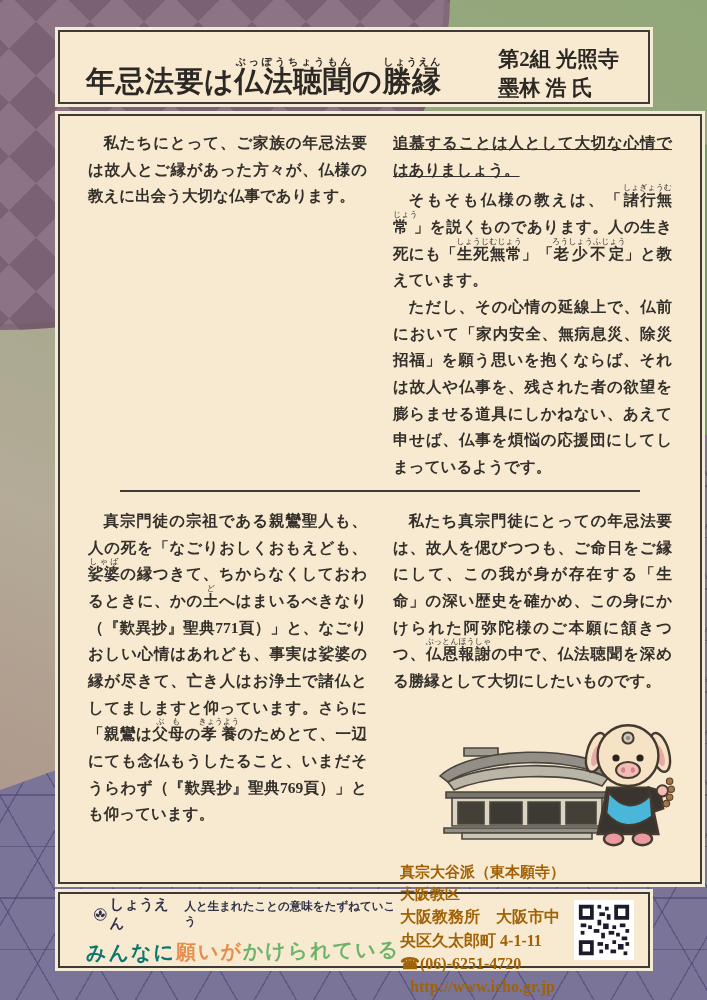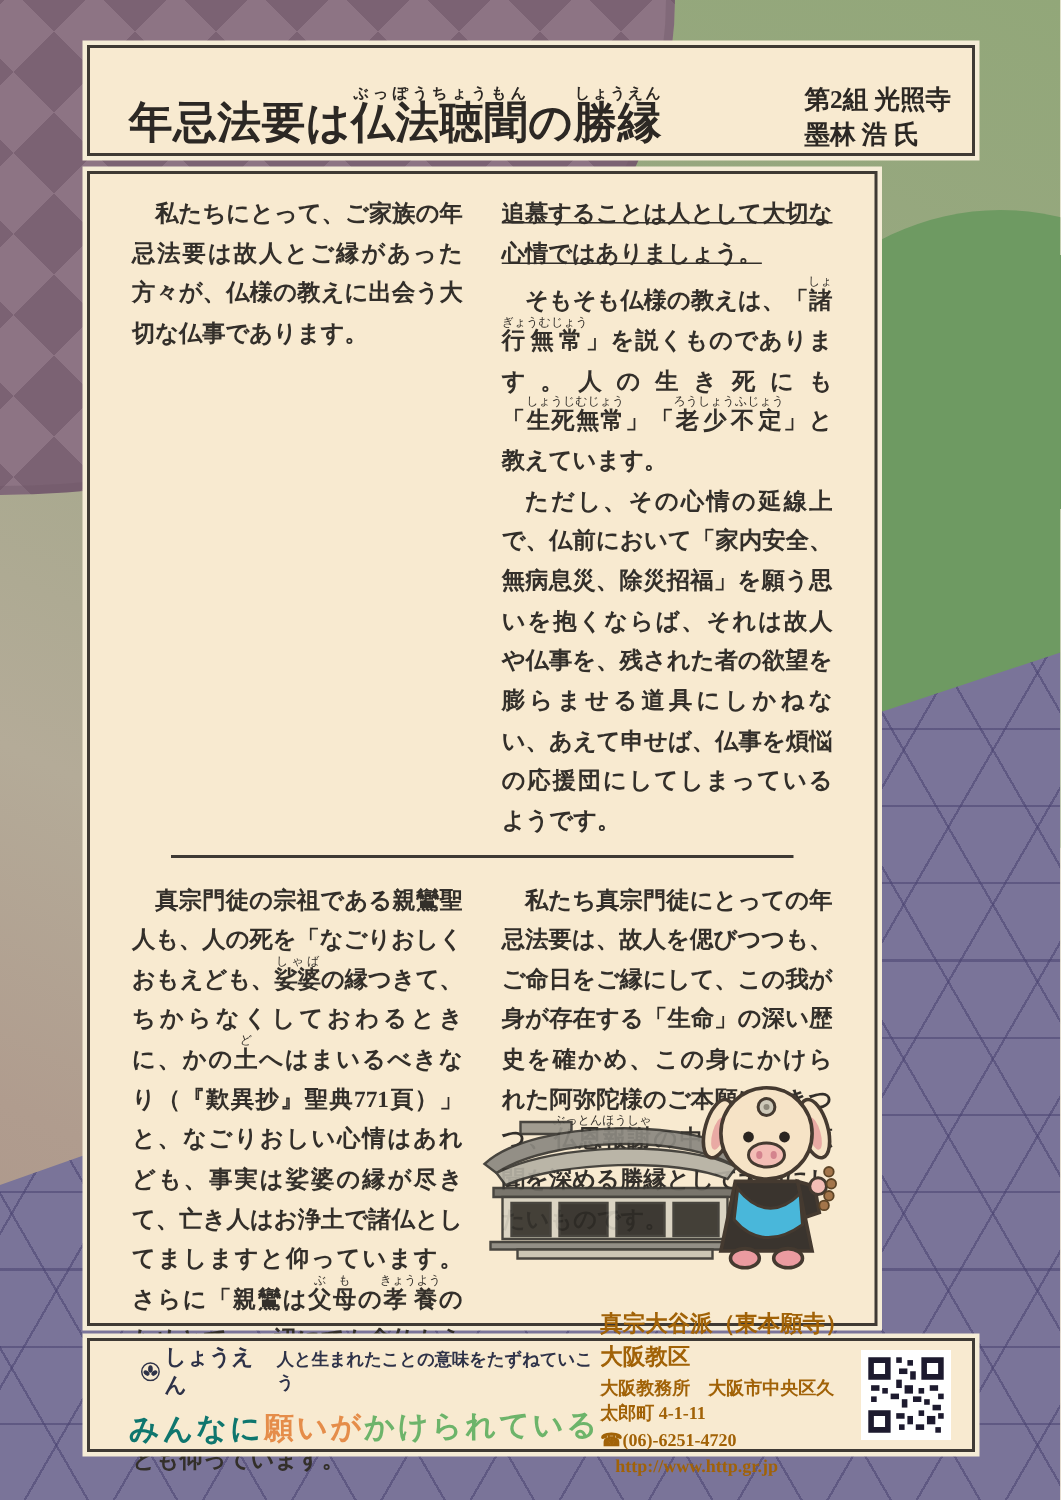--- a/index.html
+++ b/index.html
@@ -30,47 +30,47 @@
       repeating-linear-gradient(60deg,transparent 0 50px,rgba(73,66,112,.55) 50px 51.5px),
       repeating-linear-gradient(120deg,transparent 0 50px,rgba(73,66,112,.55) 50px 51.5px);
     clip-path:polygon(0 79%,12% 76%,38% 63%,68% 51%,100% 43.5%,100% 100%,0 100%);
   }
   
   .panel{
     position:absolute;background:#f8ead0;border:2px solid #3f3a34;
     box-shadow:0 0 0 3px #f5ecd6;box-sizing:border-box;
   }
   .header-panel{left:58px;top:30px;width:592px;height:74px;display:flex;align-items:flex-end;}
-  .main-panel{left:58px;top:114px;width:527px;height:770px;padding:14px 28px 20px 28px;}
+  .main-panel{left:58px;top:114px;width:644px;height:770px;padding:14px 28px 20px 28px;}
   .footer-panel{left:58px;top:892px;width:592px;height:76px;display:flex;align-items:center;padding:6px 14px 6px 20px;}
   
   .title{font-size:29px;font-weight:700;color:#2c2824;letter-spacing:.5px;padding-left:26px;white-space:nowrap;}
   .title rt{font-size:10px;font-weight:700;letter-spacing:0;}
-  .author{margin-left:auto;padding-right:14px;font-size:17px;font-weight:700;color:#2c2824;line-height:1.35;text-align:left;white-space:nowrap;}
+  .author{margin-left:auto;padding-right:29px;font-size:21px;font-weight:700;color:#2c2824;line-height:1.35;text-align:left;white-space:nowrap;}
   
   .cols{display:flex;gap:26px;}
   .col{width:calc(50% - 13px);font-size:15.5px;font-weight:700;line-height:1.72;color:#332f2a;}
   .col p.para{margin:0;text-indent:1em;text-align:justify;}
   .col p.noindent{text-indent:0;text-decoration:underline;}
   ruby{ruby-position:over;}
   rt{font-size:8px;font-weight:400;}
   .sec1{min-height:352px;}
   .divider{border:none;border-top:2px solid #3f3a34;width:89%;margin:8px auto 16px auto;}
   
   .illustration{position:absolute;right:18px;bottom:32px;width:250px;height:142px;}
   .temple{position:absolute;left:0;bottom:6px;}
   .mascot{position:absolute;right:6px;bottom:0;}
   
   .foot-left{flex:1.08;color:#2e3248;}
   .nembutsu{font-size:11.5px;font-weight:700;display:flex;align-items:center;gap:3px;margin-left:14px;}
   .nembutsu .big{font-size:14.5px;}
   .slogan{font-family:"DejaVu Sans",sans-serif;font-size:20px;font-weight:700;letter-spacing:2px;margin-top:5px;margin-left:6px;white-space:nowrap;transform:rotate(-.6deg);}
   .foot-right{flex:1;color:#a16207;line-height:1.45;}
   .org{font-size:15px;font-weight:700;}
-  .addr,.contact{font-size:12px;font-weight:700;}
+  .addr,.contact{font-size:16px;font-weight:700;}
   .qr{width:54px;height:54px;background:#ffffff;padding:3px;margin-left:8px;flex:0 0 auto;}
 </style>
 </head>
 <body>
 
 <div class="page">
   <div class="blob-green"></div>
   <div class="blob-mauve"></div>
   <div class="bg-asanoha"></div>
 
@@ -164,21 +164,21 @@
         <span class="big">しょうえん</span>
         <span>人と生まれたことの意味をたずねていこう</span>
       </div>
       <div class="slogan"><span style="color: #0f766e;">みんなに</span><span style="color: rgb(229, 141, 74); margin-top: 48px;">願いが</span><span style="color: rgb(109, 180, 106);">かけられている</span></div>
     </div>
     <div class="foot-right">
       <div class="org">真宗大谷派（東本願寺）大阪教区</div>
       <div class="addr">大阪教務所　大阪市中央区久太郎町 4-1-11</div>
       <div class="contact">
         <span>☎</span><span>(06)-6251-4720</span>
-        <span style="margin-left:10px;">http://www.http.gr.jp</span>
+        <span style="margin-left:10px;">http://www.icho.gr.jp</span>
       </div>
     </div>
     <svg class="qr" viewBox="0 0 29 29">
       <rect width="29" height="29" fill="#fff"></rect>
       <g fill="#1d1a2e">
         <path d="M1,1 h8 v8 h-8 z M3,3 v4 h4 v-4 z" fill-rule="evenodd"></path>
         <path d="M20,1 h8 v8 h-8 z M22,3 v4 h4 v-4 z" fill-rule="evenodd"></path>
         <path d="M1,20 h8 v8 h-8 z M3,22 v4 h4 v-4 z" fill-rule="evenodd"></path>
         <rect x="11" y="1" width="2" height="2"></rect>
           <rect x="15" y="2" width="2" height="2"></rect>

